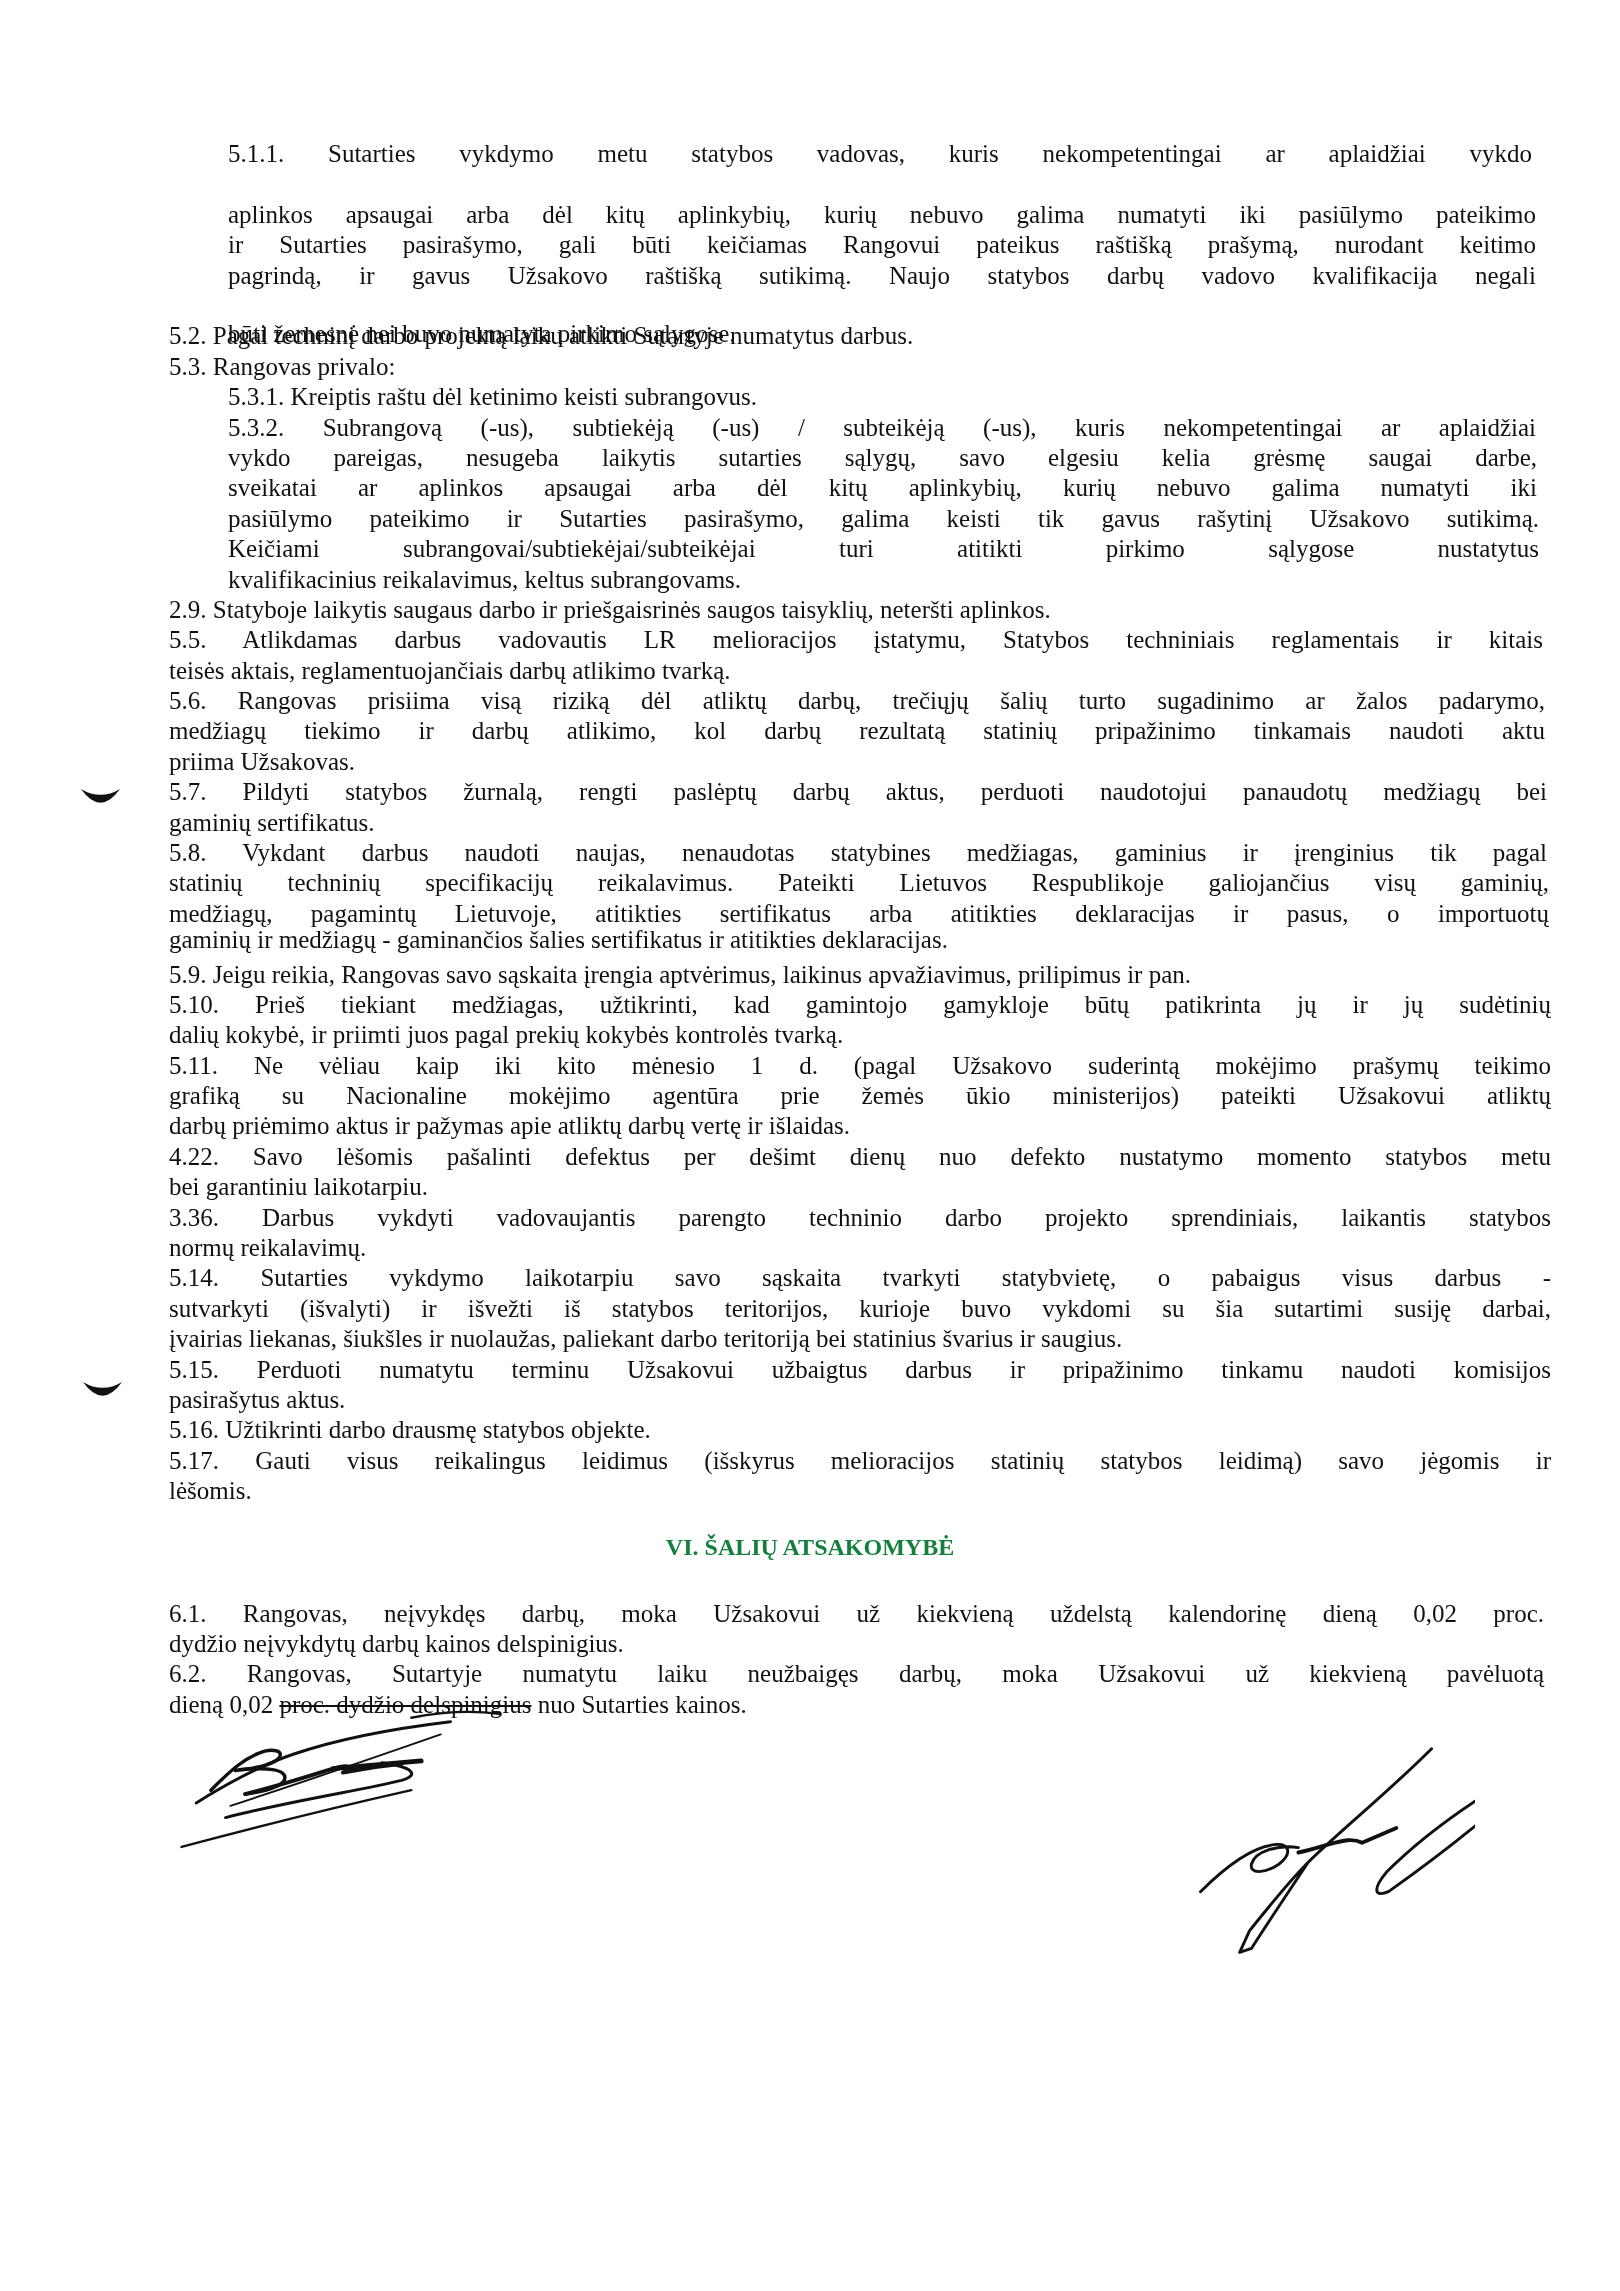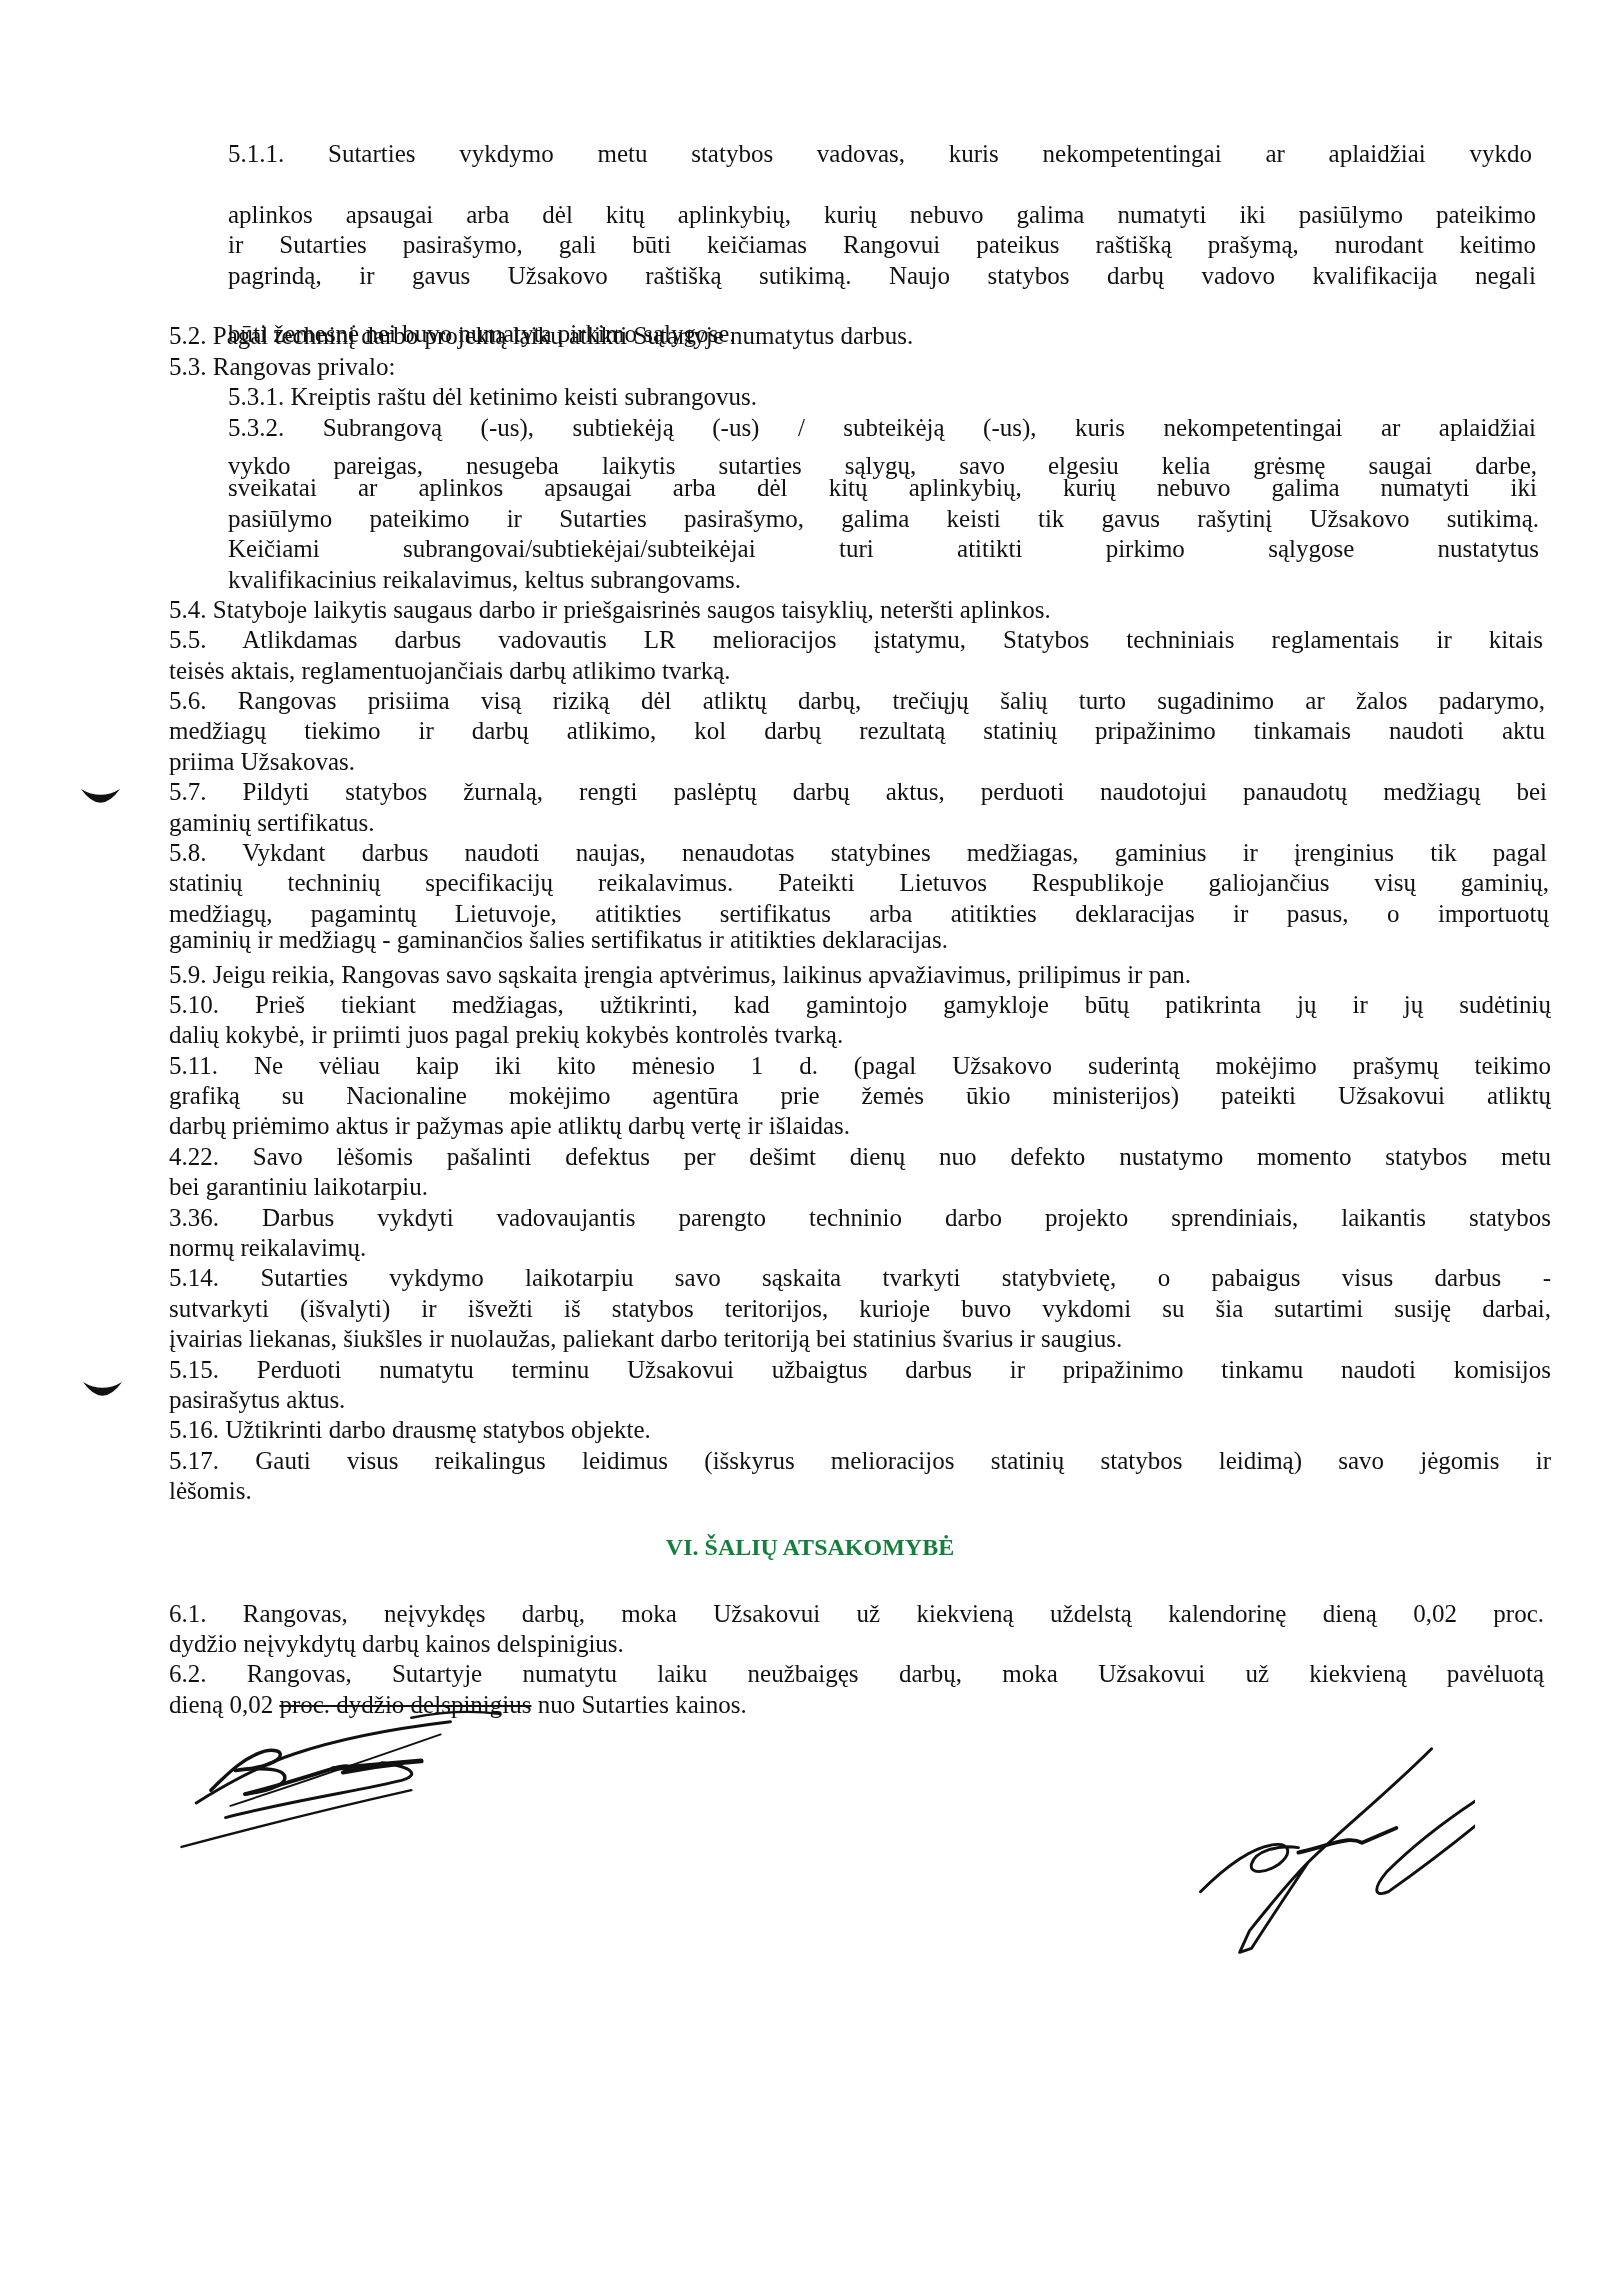--- a/index.html
+++ b/index.html
@@ -46,27 +46,27 @@
   <div class="ln" style="left:228px; top:200px; width:1308px;">aplinkos apsaugai arba dėl kitų aplinkybių, kurių nebuvo galima numatyti iki pasiūlymo pateikimo</div>
   <div class="ln" style="left:228px; top:261px; width:1308px;">pagrindą, ir gavus Užsakovo raštišką sutikimą. Naujo statybos darbų vadovo kvalifikacija negali</div>
   <div class="ln last" style="left:228px; top:291px; width:1308px;margin-top:28px;">būti žemesnė nei buvo numatyta pirkimo sąlygose.</div>
 
   <div class="ln last" style="left:169px; top:321px; width:1362px;">5.2. Pagal techninį darbo projektą laiku atlikti Sutartyje numatytus darbus.</div>
   <div class="ln last" style="left:169px; top:352px; width:1362px;">5.3. Rangovas privalo:</div>
 
   <div class="ln last" style="left:228px; top:382px; width:1304px;">5.3.1. Kreiptis raštu dėl ketinimo keisti subrangovus.</div>
 
   <div class="ln" style="left:228px; top:413px; width:1308px;">5.3.2. Subrangovą (-us), subtiekėją (-us) / subteikėją (-us), kuris nekompetentingai ar aplaidžiai</div>
-  <div class="ln" style="left:228px; top:443px; width:1309px;margin-top:8px;">vykdo pareigas, nesugeba laikytis sutarties sąlygų, savo elgesiu kelia grėsmę saugai darbe,</div>
+  <div class="ln" style="left:228px; top:443px; width:1309px;">vykdo pareigas, nesugeba laikytis sutarties sąlygų, savo elgesiu kelia grėsmę saugai darbe,</div>
   <div class="ln" style="left:228px; top:473px; width:1309px;">sveikatai ar aplinkos apsaugai arba dėl kitų aplinkybių, kurių nebuvo galima numatyti iki</div>
   <div class="ln" style="left:228px; top:504px; width:1311px;">pasiūlymo pateikimo ir Sutarties pasirašymo, galima keisti tik gavus rašytinį Užsakovo sutikimą.</div>
   <div class="ln" style="left:228px; top:534px; width:1311px;">Keičiami subrangovai/subtiekėjai/subteikėjai turi atitikti pirkimo sąlygose nustatytus</div>
   <div class="ln last" style="left:228px; top:565px; width:1311px;">kvalifikacinius reikalavimus, keltus subrangovams.</div>
 
-  <div class="ln last" style="left:169px; top:595px; width:1372px;">5.4. Statyboje laikytis saugaus darbo ir priešgaisrinės saugos taisyklių, neteršti aplinkos.</div>
+  <div class="ln last" style="left:169px; top:595px; width:1372px;">2.9. Statyboje laikytis saugaus darbo ir priešgaisrinės saugos taisyklių, neteršti aplinkos.</div>
 
   <div class="ln" style="left:169px; top:625px; width:1374px;">5.5. Atlikdamas darbus vadovautis LR melioracijos įstatymu, Statybos techniniais reglamentais ir kitais</div>
   <div class="ln last" style="left:169px; top:656px; width:1374px;">teisės aktais, reglamentuojančiais darbų atlikimo tvarką.</div>
 
   <div class="ln" style="left:169px; top:686px; width:1376px;">5.6. Rangovas prisiima visą riziką dėl atliktų darbų, trečiųjų šalių turto sugadinimo ar žalos padarymo,</div>
   <div class="ln" style="left:169px; top:716px; width:1376px;">medžiagų tiekimo ir darbų atlikimo, kol darbų rezultatą statinių pripažinimo tinkamais naudoti aktu</div>
   <div class="ln last" style="left:169px; top:747px; width:1376px;">priima Užsakovas.</div>
 
   <div class="ln" style="left:169px; top:777px; width:1378px;">5.7. Pildyti statybos žurnalą, rengti paslėptų darbų aktus, perduoti naudotojui panaudotų medžiagų bei</div>
   <div class="ln last" style="left:169px; top:808px; width:1378px;">gaminių sertifikatus.</div>

